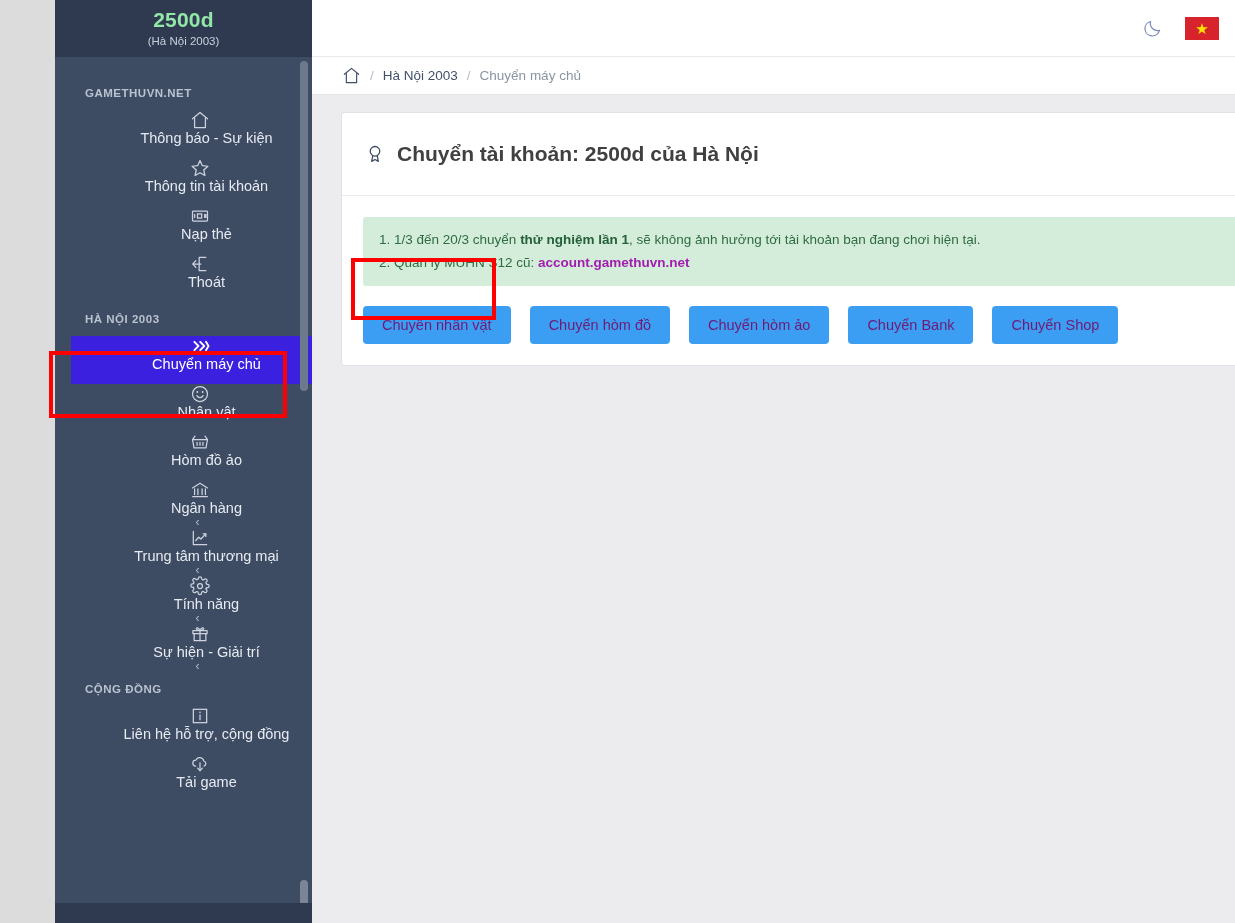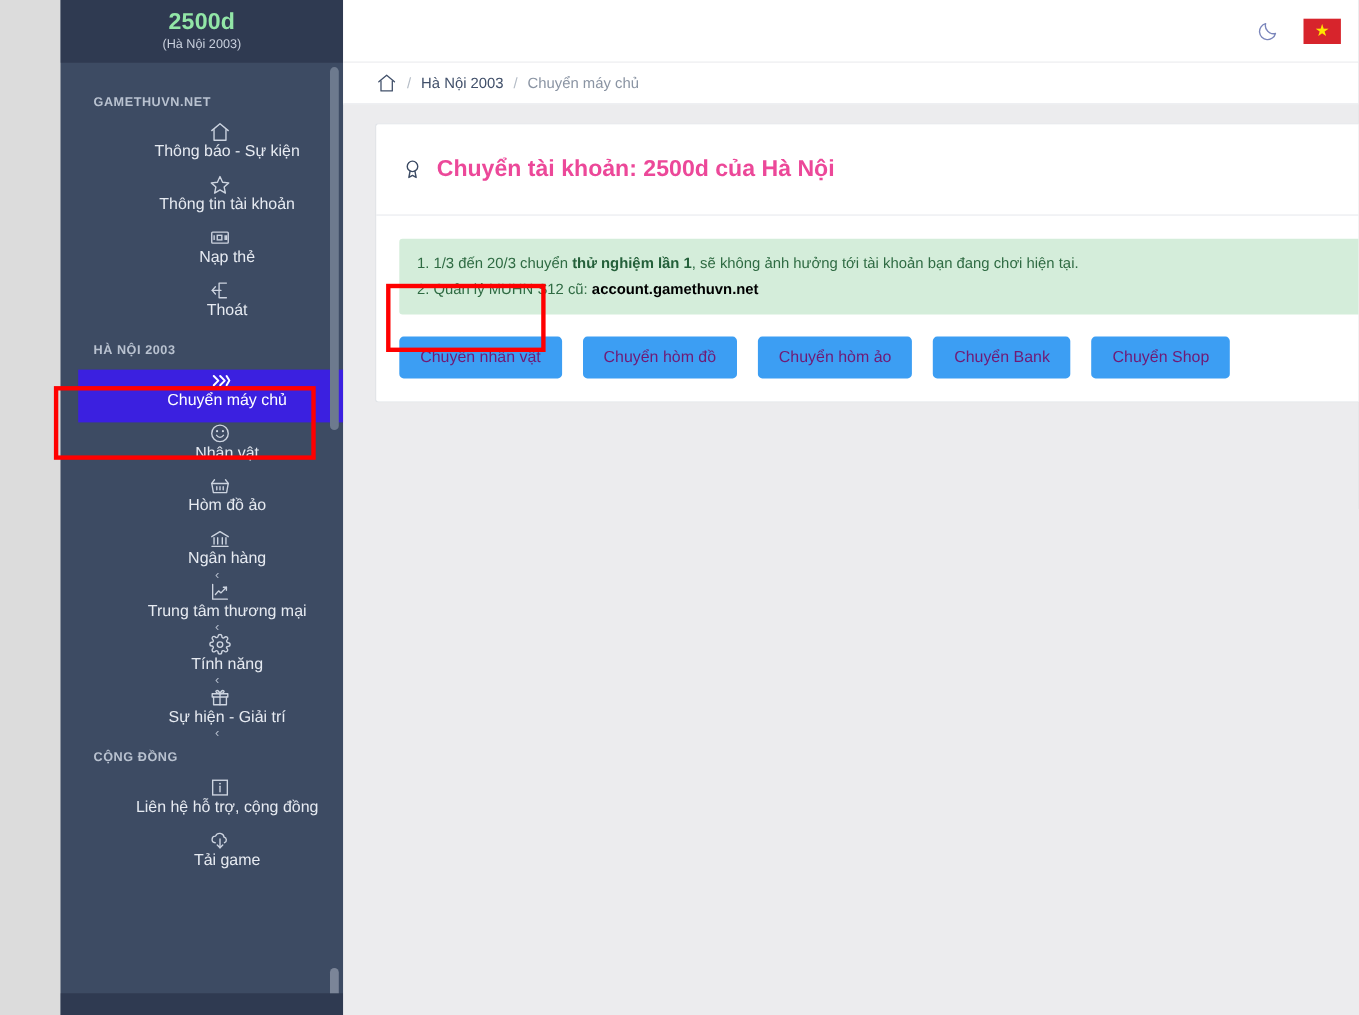--- a/index.html
+++ b/index.html
@@ -206,37 +206,37 @@
   .card-head {
     display: flex;
     align-items: center;
     gap: 11px;
     padding: 14px 0 14px 22px;
     border-bottom: 1px solid #e8eaee;
   }
   .card-head .medal { color: #3b4a63; display: flex; align-items: center; }
   .card-title {
     font-size: 21px;
-    color: #ec4899;
+    color: #404040;
     line-height: 26px;
   }
   .card-body { padding: 21px 20px 21px 21px; }
 
   .alert {
     background: #d4edda;
     color: #2f6b43;
     border-radius: 3px;
     padding: 11px 16px 12px 16px;
     font-size: 13.5px;
     line-height: 23px;
     width: 888px;
     box-sizing: border-box;
   }
   .alert b { font-weight: bold; color: #24603a; }
-  .alert a { color: #000000; font-weight: bold; text-decoration: none; }
+  .alert a { color: #a21caf; font-weight: bold; text-decoration: none; }
 
   .btn-row {
     display: flex;
     align-items: center;
     gap: 19px;
     margin-top: 20px;
   }
   .btn {
     background: #3c9ef3;
     color: #701a75;

